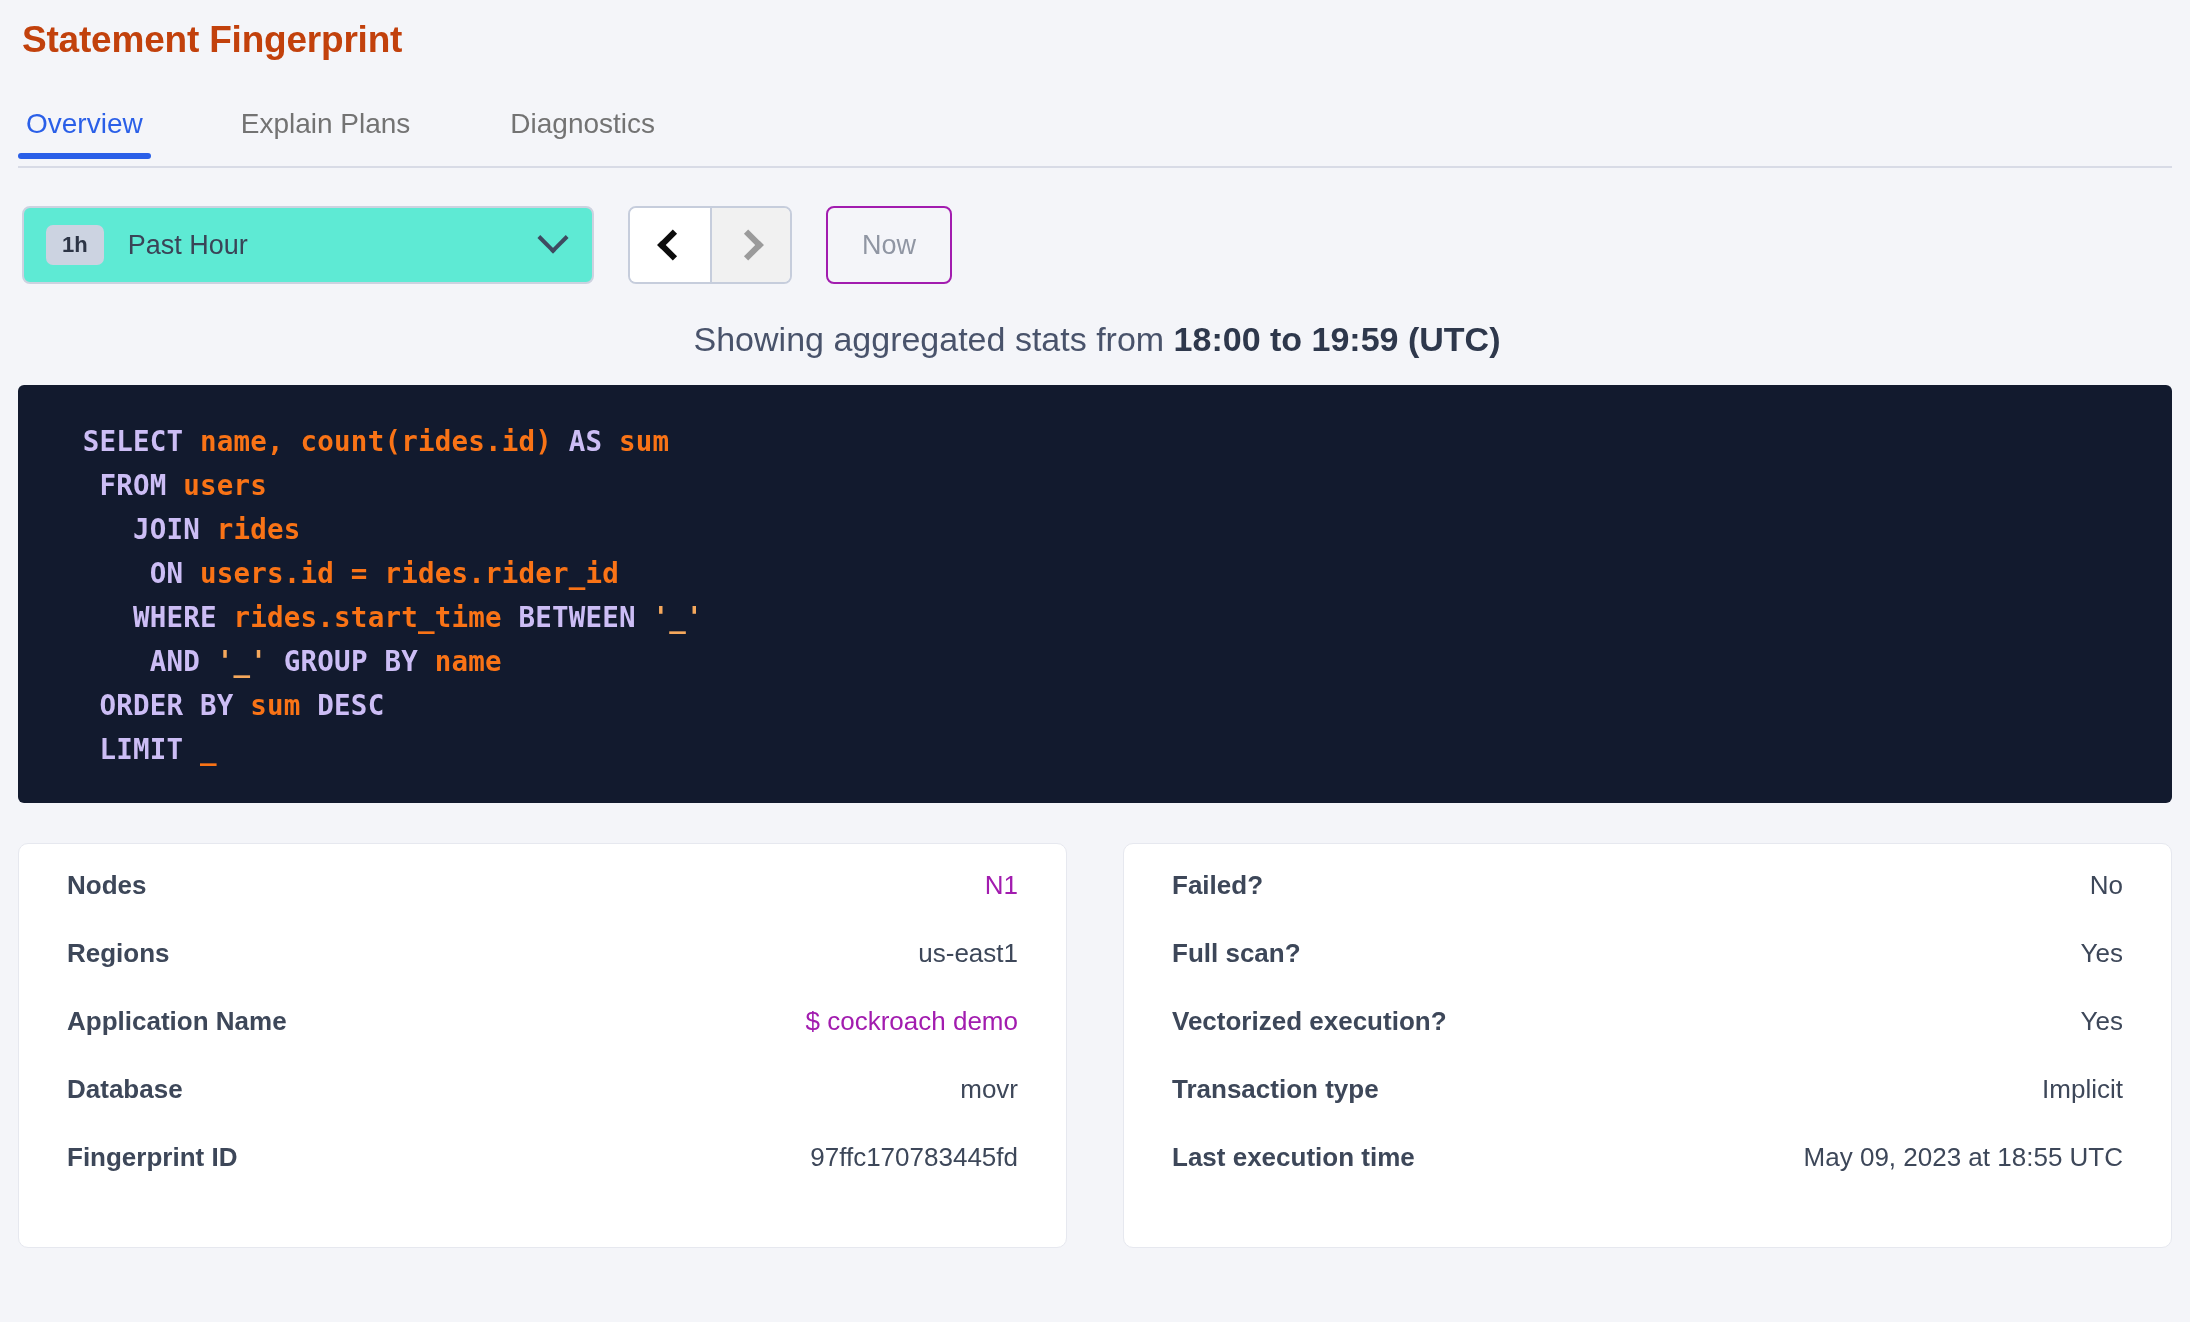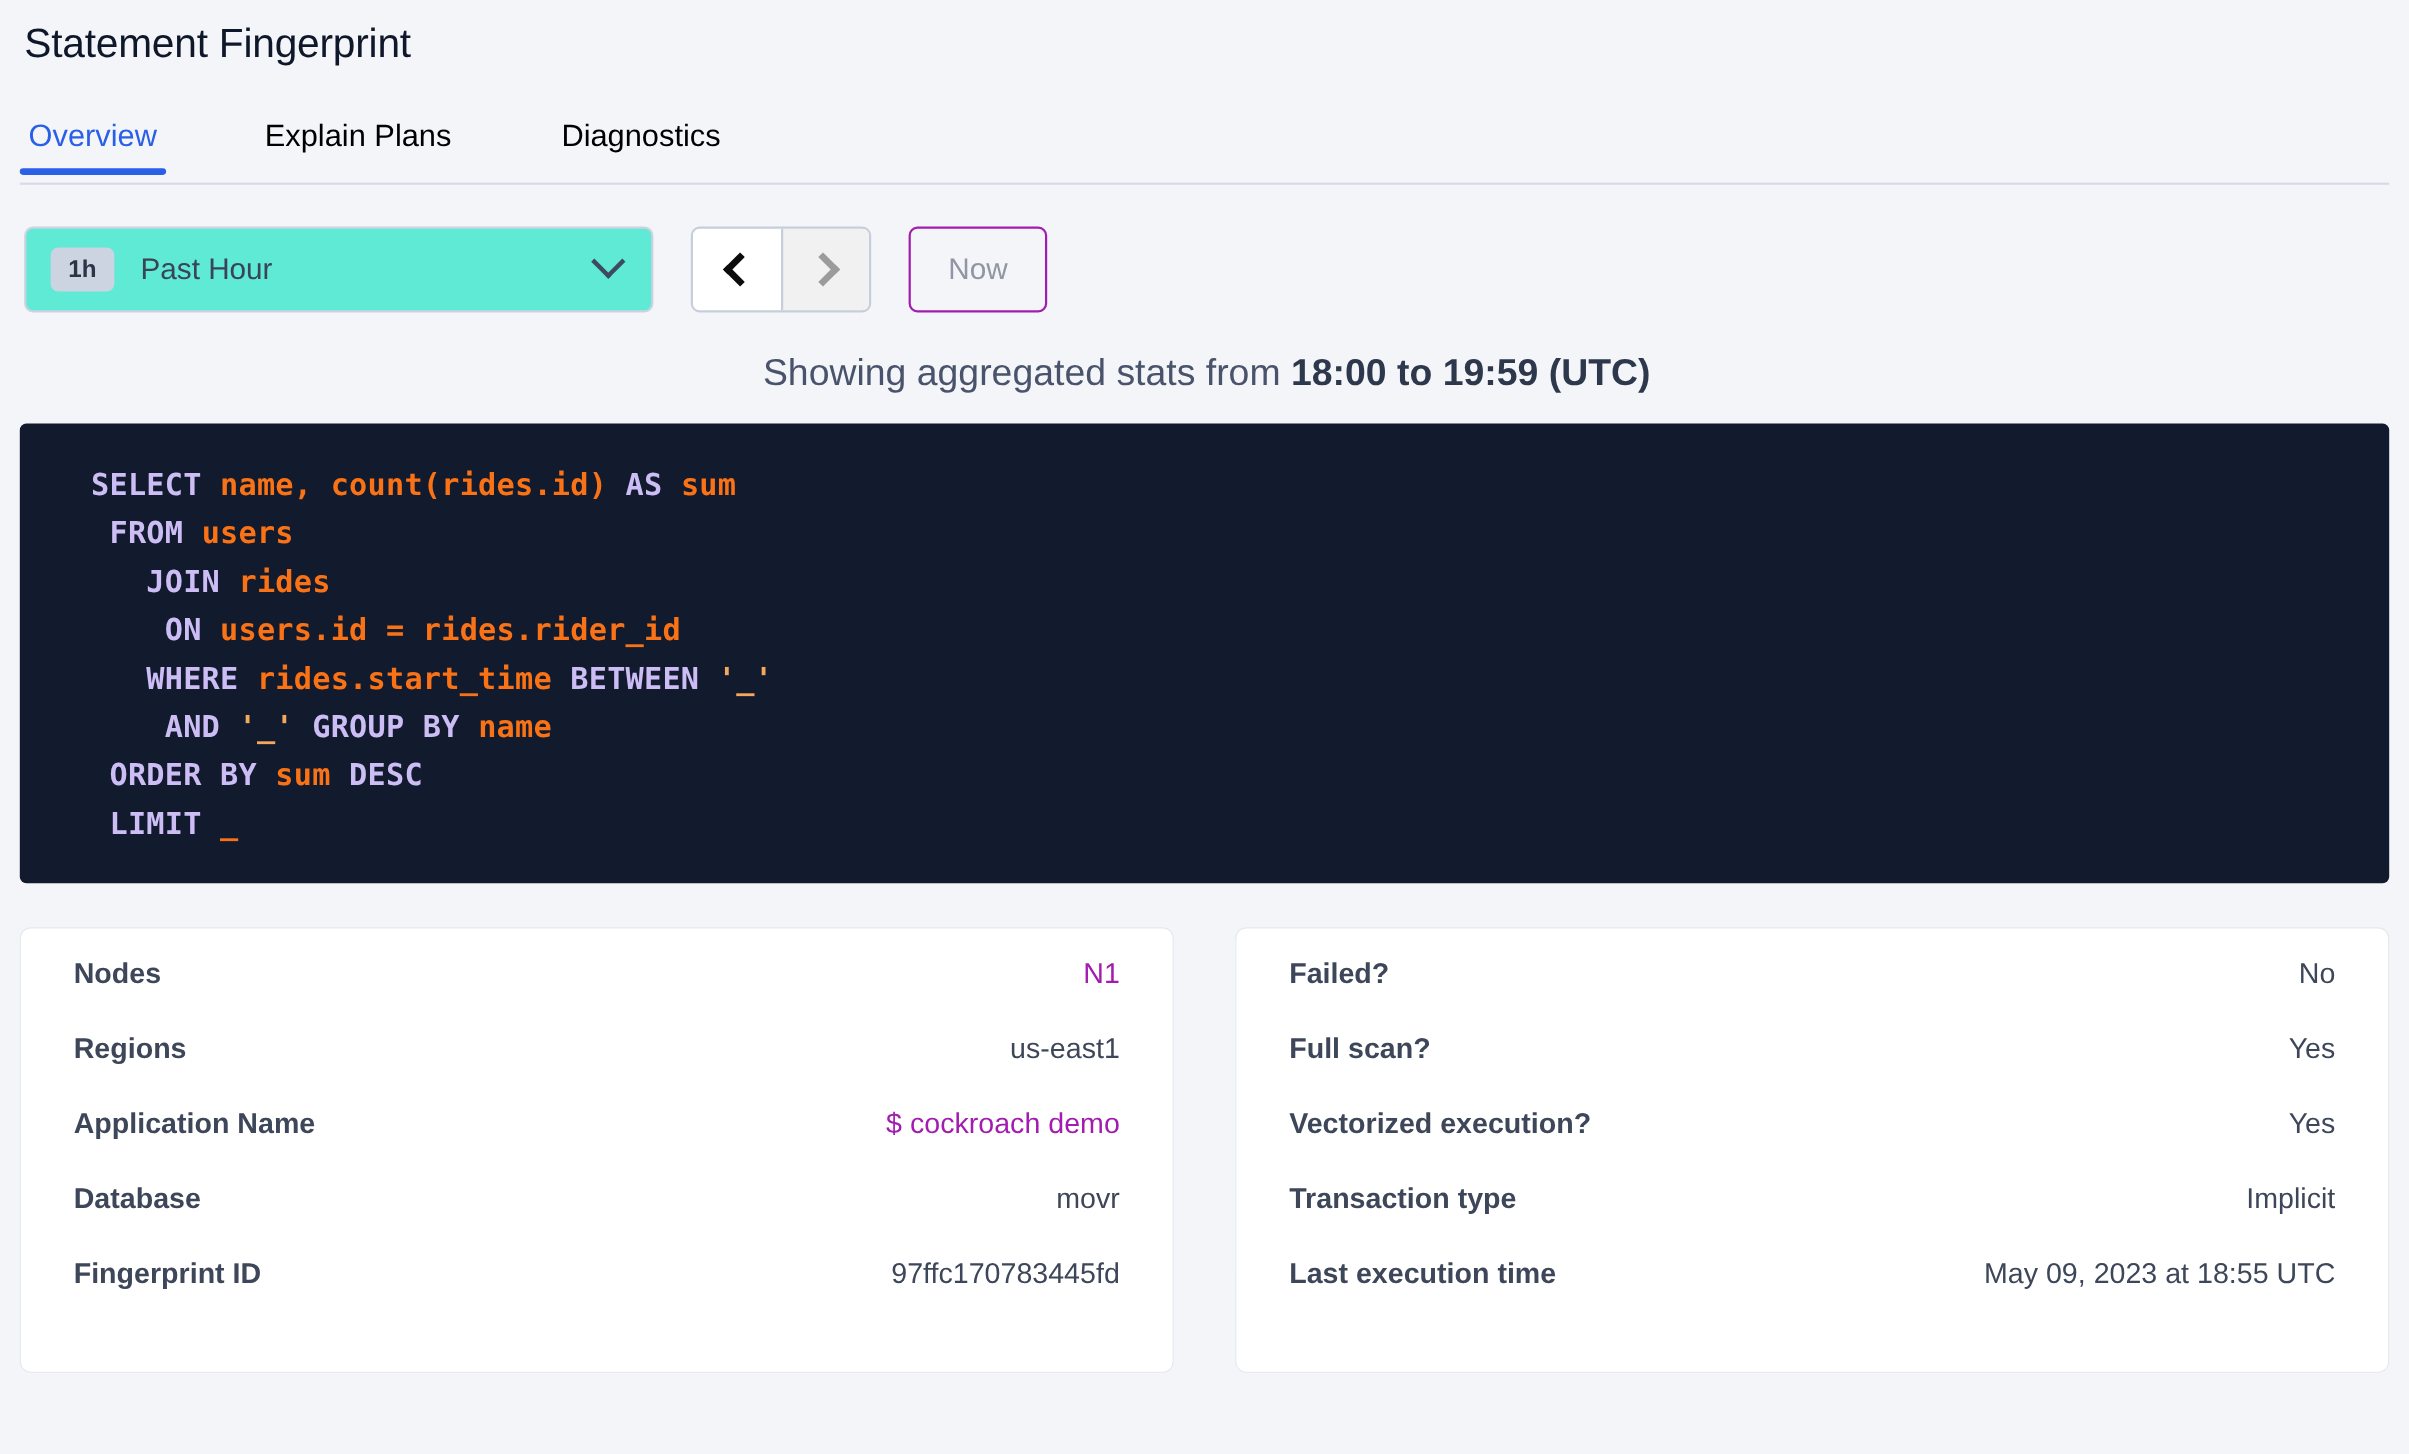--- a/index.html
+++ b/index.html
@@ -16,40 +16,40 @@
     position: relative;
     width: 2190px;
     height: 1322px;
     background: #f4f5f9;
     padding: 0 18px;
   }
 
   
   .page-title {
     font-size: 37px;
-    font-weight: 400;
-    color: #0f172a;
+    font-weight: 700;
+    color: #c2410c;
     letter-spacing: -0.2px;
     padding: 18px 0 0 4px;
     line-height: 1.2;
   }
 
   
   .tabbar {
     position: relative;
     margin-top: 34px;
     height: 72px;
     border-bottom: 2px solid #d8dbe6;
     display: flex;
     align-items: flex-start;
   }
   .tab {
     position: relative;
     font-size: 28px;
-    color: #000000;
+    color: #737373;
     padding: 10px 4px 0 4px;
     line-height: 1.25;
     cursor: pointer;
     white-space: nowrap;
   }
   .tab:nth-child(1) { margin-left: 4px; }
   .tab:nth-child(2) { margin-left: 90px; }
   .tab:nth-child(3) { margin-left: 92px; }
   .tab.active { color: #2a5fe8; }
   .tab.active::after {

